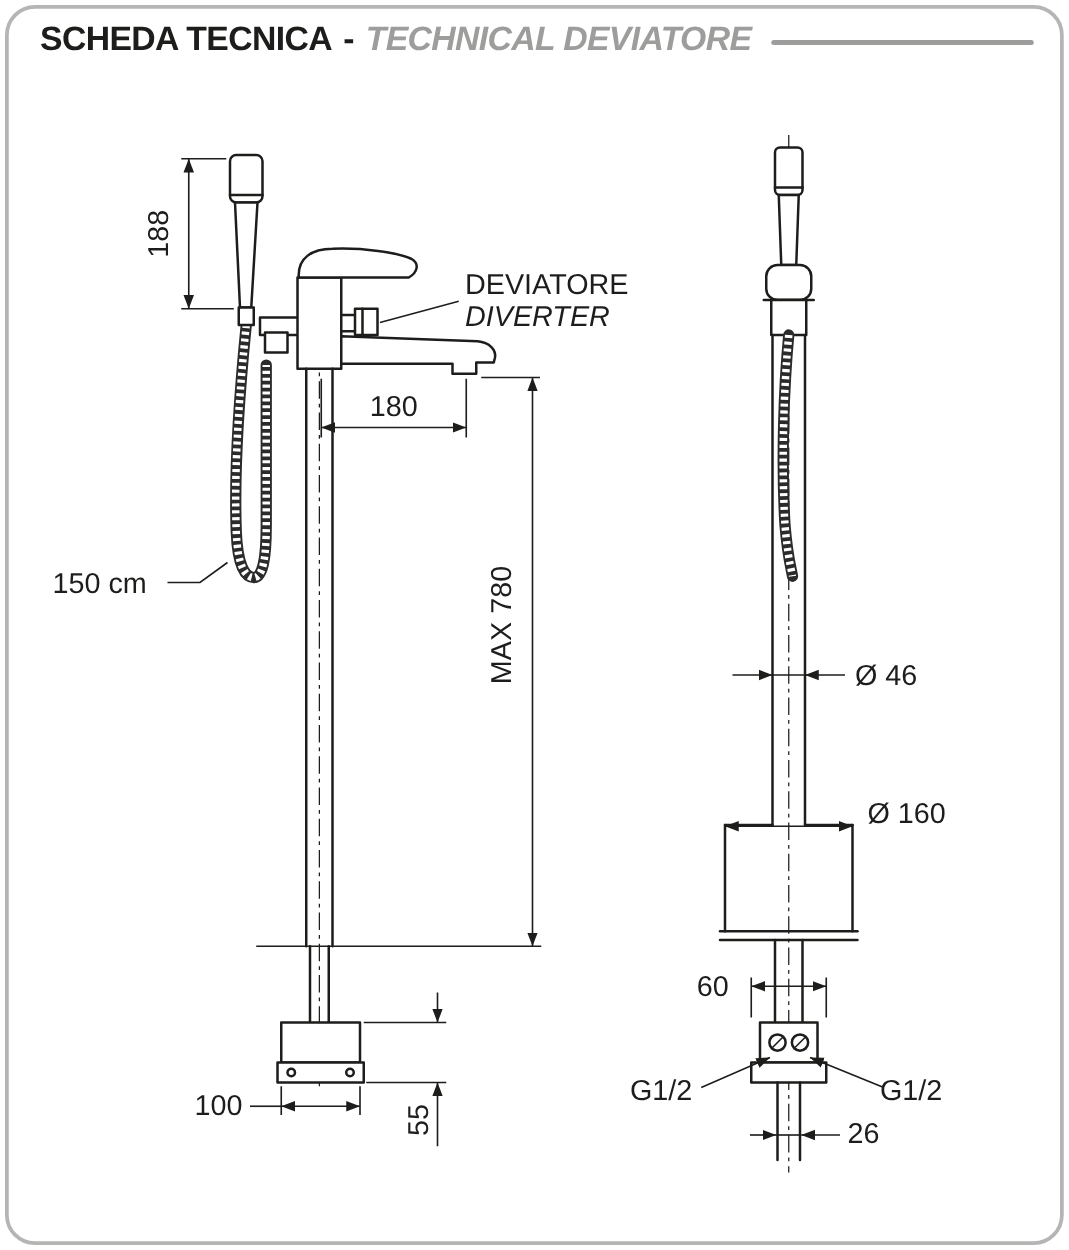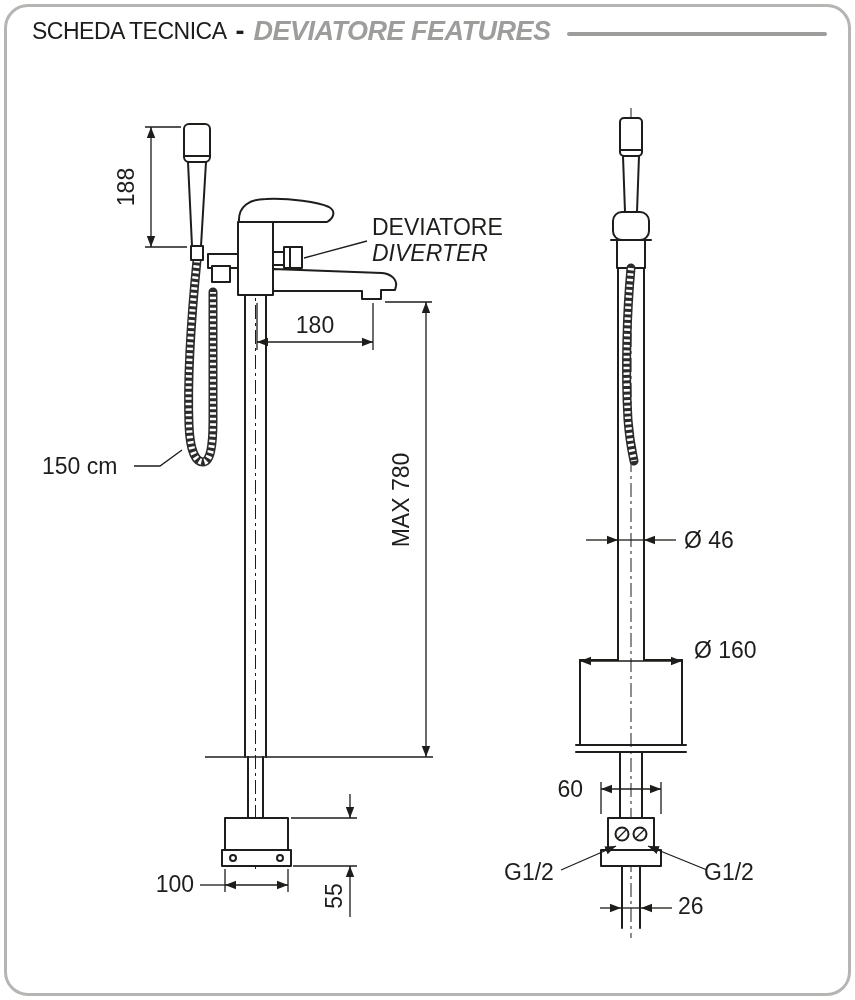--- a/index.html
+++ b/index.html
@@ -1,20 +1,20 @@
 <!DOCTYPE html>
 <html><head>
 <meta charset="utf-8">
 <style>
   html,body{margin:0;padding:0;background:#ffffff;}
   #screen{position:relative;width:855px;height:1000px;background:#ffffff;overflow:hidden;
           font-family:"Liberation Sans",sans-serif;}
   .frame{position:absolute;inset:4px;border:3px solid #b5b5b4;border-radius:24px;background:#ffffff;}
   .header{position:absolute;top:16px;left:32px;right:28px;display:flex;align-items:center;white-space:nowrap;z-index:2;}
-  .t-it{font-weight:normal;font-size:23px;color:#1d1d1b;letter-spacing:-0.5px;text-align:right;}
+  .t-it{font-weight:bold;font-size:27px;color:#1d1d1b;letter-spacing:-0.5px;text-align:right;}
   .t-sep{font-weight:bold;font-size:27px;color:#1d1d1b;margin:0 9px;}
   .t-en{font-weight:bold;font-style:italic;font-size:27px;color:#9d9d9c;letter-spacing:-0.5px;}
   .h-rule{flex:1;height:4px;background:#9d9d9c;border-radius:2px;margin-left:16px;margin-top:4px;}
   svg.drawing{position:absolute;top:0;left:0;z-index:1;}
   .ol{fill:none;stroke:#1d1d1b;stroke-width:2;stroke-linejoin:round;stroke-linecap:round;}
   .olf{fill:#ffffff;stroke:#1d1d1b;stroke-width:2;stroke-linejoin:round;}
   .dim{fill:none;stroke:#1d1d1b;stroke-width:1.3;}
   .cl{fill:none;stroke:#1d1d1b;stroke-width:1;stroke-dasharray:14 4 3 4;}
   .dimtxt{font-family:"Liberation Sans",sans-serif;font-size:23px;fill:#1d1d1b;}
   .calltxt{font-family:"Liberation Sans",sans-serif;font-size:23px;fill:#1d1d1b;}
@@ -24,21 +24,21 @@
 </style>
 </head>
 <body>
 
 <div id="screen">
   <div class="frame"></div>
 
   <div class="header">
     <span class="t-it">SCHEDA TECNICA</span>
     <span class="t-sep">-</span>
-    <span class="t-en">DEVIATORE FEATURES</span>
+    <span class="t-en">TECHNICAL DEVIATORE</span>
     <span class="h-rule"></span>
   </div>
 
   <svg class="drawing" width="855" height="1000" viewBox="0 0 855 1000">
     <defs>
       <marker id="ar" viewBox="0 0 12 12" refX="11" refY="6" markerWidth="12" markerHeight="12" orient="auto-start-reverse" markerUnits="userSpaceOnUse">
         <path d="M0,1.8 L11,6 L0,10.2 Z" fill="#1d1d1b"></path>
       </marker>
     </defs>
 

